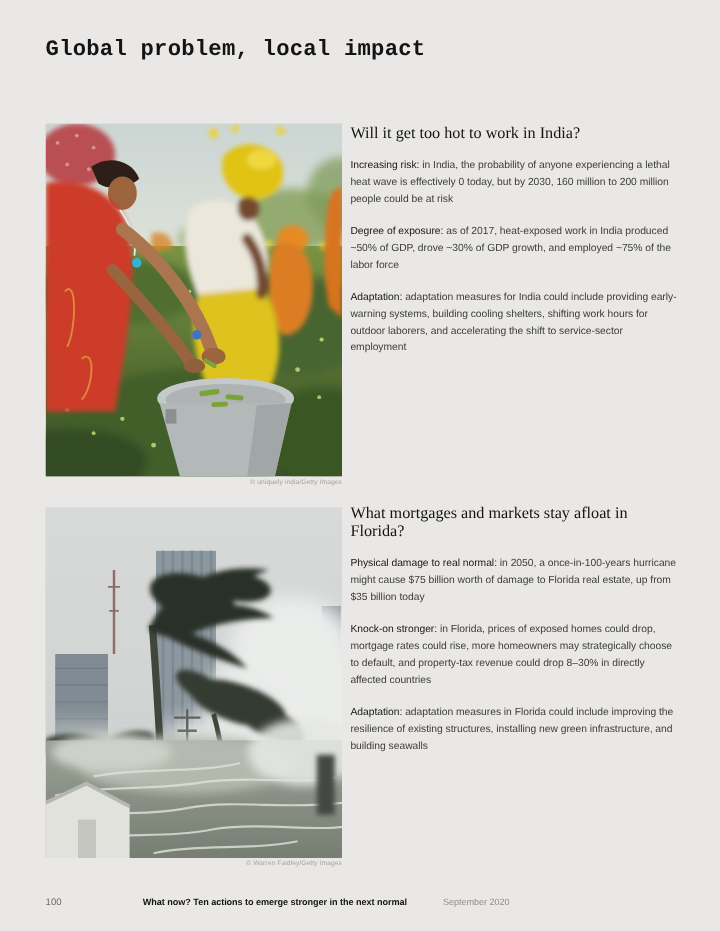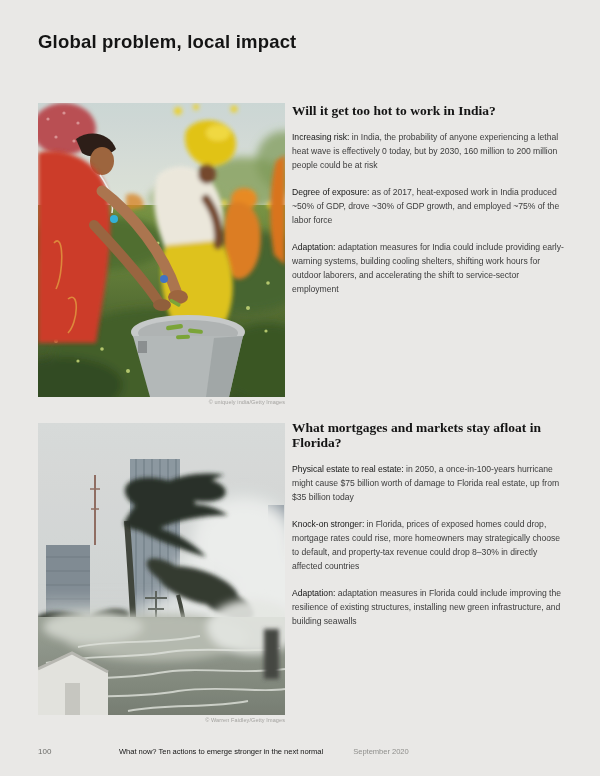--- a/index.html
+++ b/index.html
@@ -3,52 +3,52 @@
 <meta charset="utf-8">
 <style>
   html,body { margin:0; padding:0; background:#e9e8e6; }
   .page {
     position:relative; width:600px; height:776px; background:#e9e8e6;
     font-family:"Liberation Sans", sans-serif; overflow:hidden;
     color:#3c3c3c;
   }
   .page-title {
     position:absolute; left:38px; top:31px; margin:0;
-    font-family:Liberation Sans, sans-serif; font-weight:700;
+    font-family:Liberation Mono, monospace; font-weight:700;
     font-size:18.5px; line-height:22px; color:#141414; letter-spacing:.2px;
   }
   .section { position:absolute; left:38px; width:524px; }
   .section-india   { top:103px; height:312px; }
   .section-florida { top:420px; height:312px; }
   .figure { position:absolute; left:0; margin:0; width:247px; }
   .section-india .figure   { top:0; }
   .section-florida .figure { top:3px; }
   .photo { width:247px; overflow:hidden; background:#cfd3d0; }
   .photo svg { display:block; }
   .credit {
     display:block; width:247px; margin-top:2px; text-align:right;
     font-size:5.5px; letter-spacing:.1px; color:#a3a29f;
   }
   .text-col { position:absolute; left:254px; top:0; width:272px; }
   .sec-heading {
-    margin:0 0 12px; font-family:"Liberation Serif", serif; font-weight:700;
+    margin:0 0 12px; font-family:"Liberation Serif", serif; font-weight:400;
     font-size:13.5px; line-height:15px; color:#141414;
   }
   .para {
     margin:0 0 13px; font-size:8.6px; line-height:14px;
     color:#3c3c3c; letter-spacing:-.02px;
   }
   .para b { color:#171717; font-weight:400; }
   .footer {
     position:absolute; left:0; top:747px; width:600px; height:14px;
     font-size:7.6px; line-height:10px;text-align:right;
   }
   .page-num { position:absolute; left:38px; top:0; color:#6d6d6a; font-size:8px; }
   .footer-title { position:absolute; left:119px; top:0; white-space:nowrap; letter-spacing:-.05px; }
-  .footer-title b { color:#151515; font-weight:400; }
+  .footer-title b { color:#151515; font-weight:700; }
   .footer-date { color:#90908d;margin-left:28px; }
 </style>
 </head>
 <body>
 
 <div class="page">
 
   <h1 class="page-title">Global problem, local impact</h1>
 
   <section class="section section-india">
@@ -286,21 +286,21 @@
             <rect x="27" y="260" width="15" height="32" fill="#c8c8c1"></rect>
           </g>
           <rect x="226" y="206" width="15" height="50" fill="#3f423e" filter="url(#f2a)"></rect>
           <rect width="247" height="292" fill="#aeb2b0" opacity=".05"></rect>
         </svg>
       </div>
       <figcaption class="credit">© Warren Faidley/Getty Images</figcaption>
     </figure>
     <div class="text-col">
       <h2 class="sec-heading">What mortgages and markets stay afloat in Florida?</h2>
-      <p class="para"><b>Physical estate to real estate:</b><span> in 2050, a once-in-100-years hurricane might cause $75 billion worth of damage to Florida real estate, up from $35 billion today</span></p>
+      <p class="para"><b>Physical damage to real normal:</b><span> in 2050, a once-in-100-years hurricane might cause $75 billion worth of damage to Florida real estate, up from $35 billion today</span></p>
       <p class="para"><b>Knock-on stronger:</b><span> in Florida, prices of exposed homes could drop, mortgage rates could rise, more homeowners may strategically choose to default, and property-tax revenue could drop 8–30% in directly affected countries</span></p>
       <p class="para"><b>Adaptation:</b><span> adaptation measures in Florida could include improving the resilience of existing structures, installing new green infrastructure, and building seawalls</span></p>
     </div>
   </section>
 
   <footer class="footer">
     <span class="page-num">100</span>
     <span class="footer-title"><b>What now? Ten actions to emerge stronger in the next normal</b> <span class="footer-date">September 2020</span></span>
   </footer>
 

